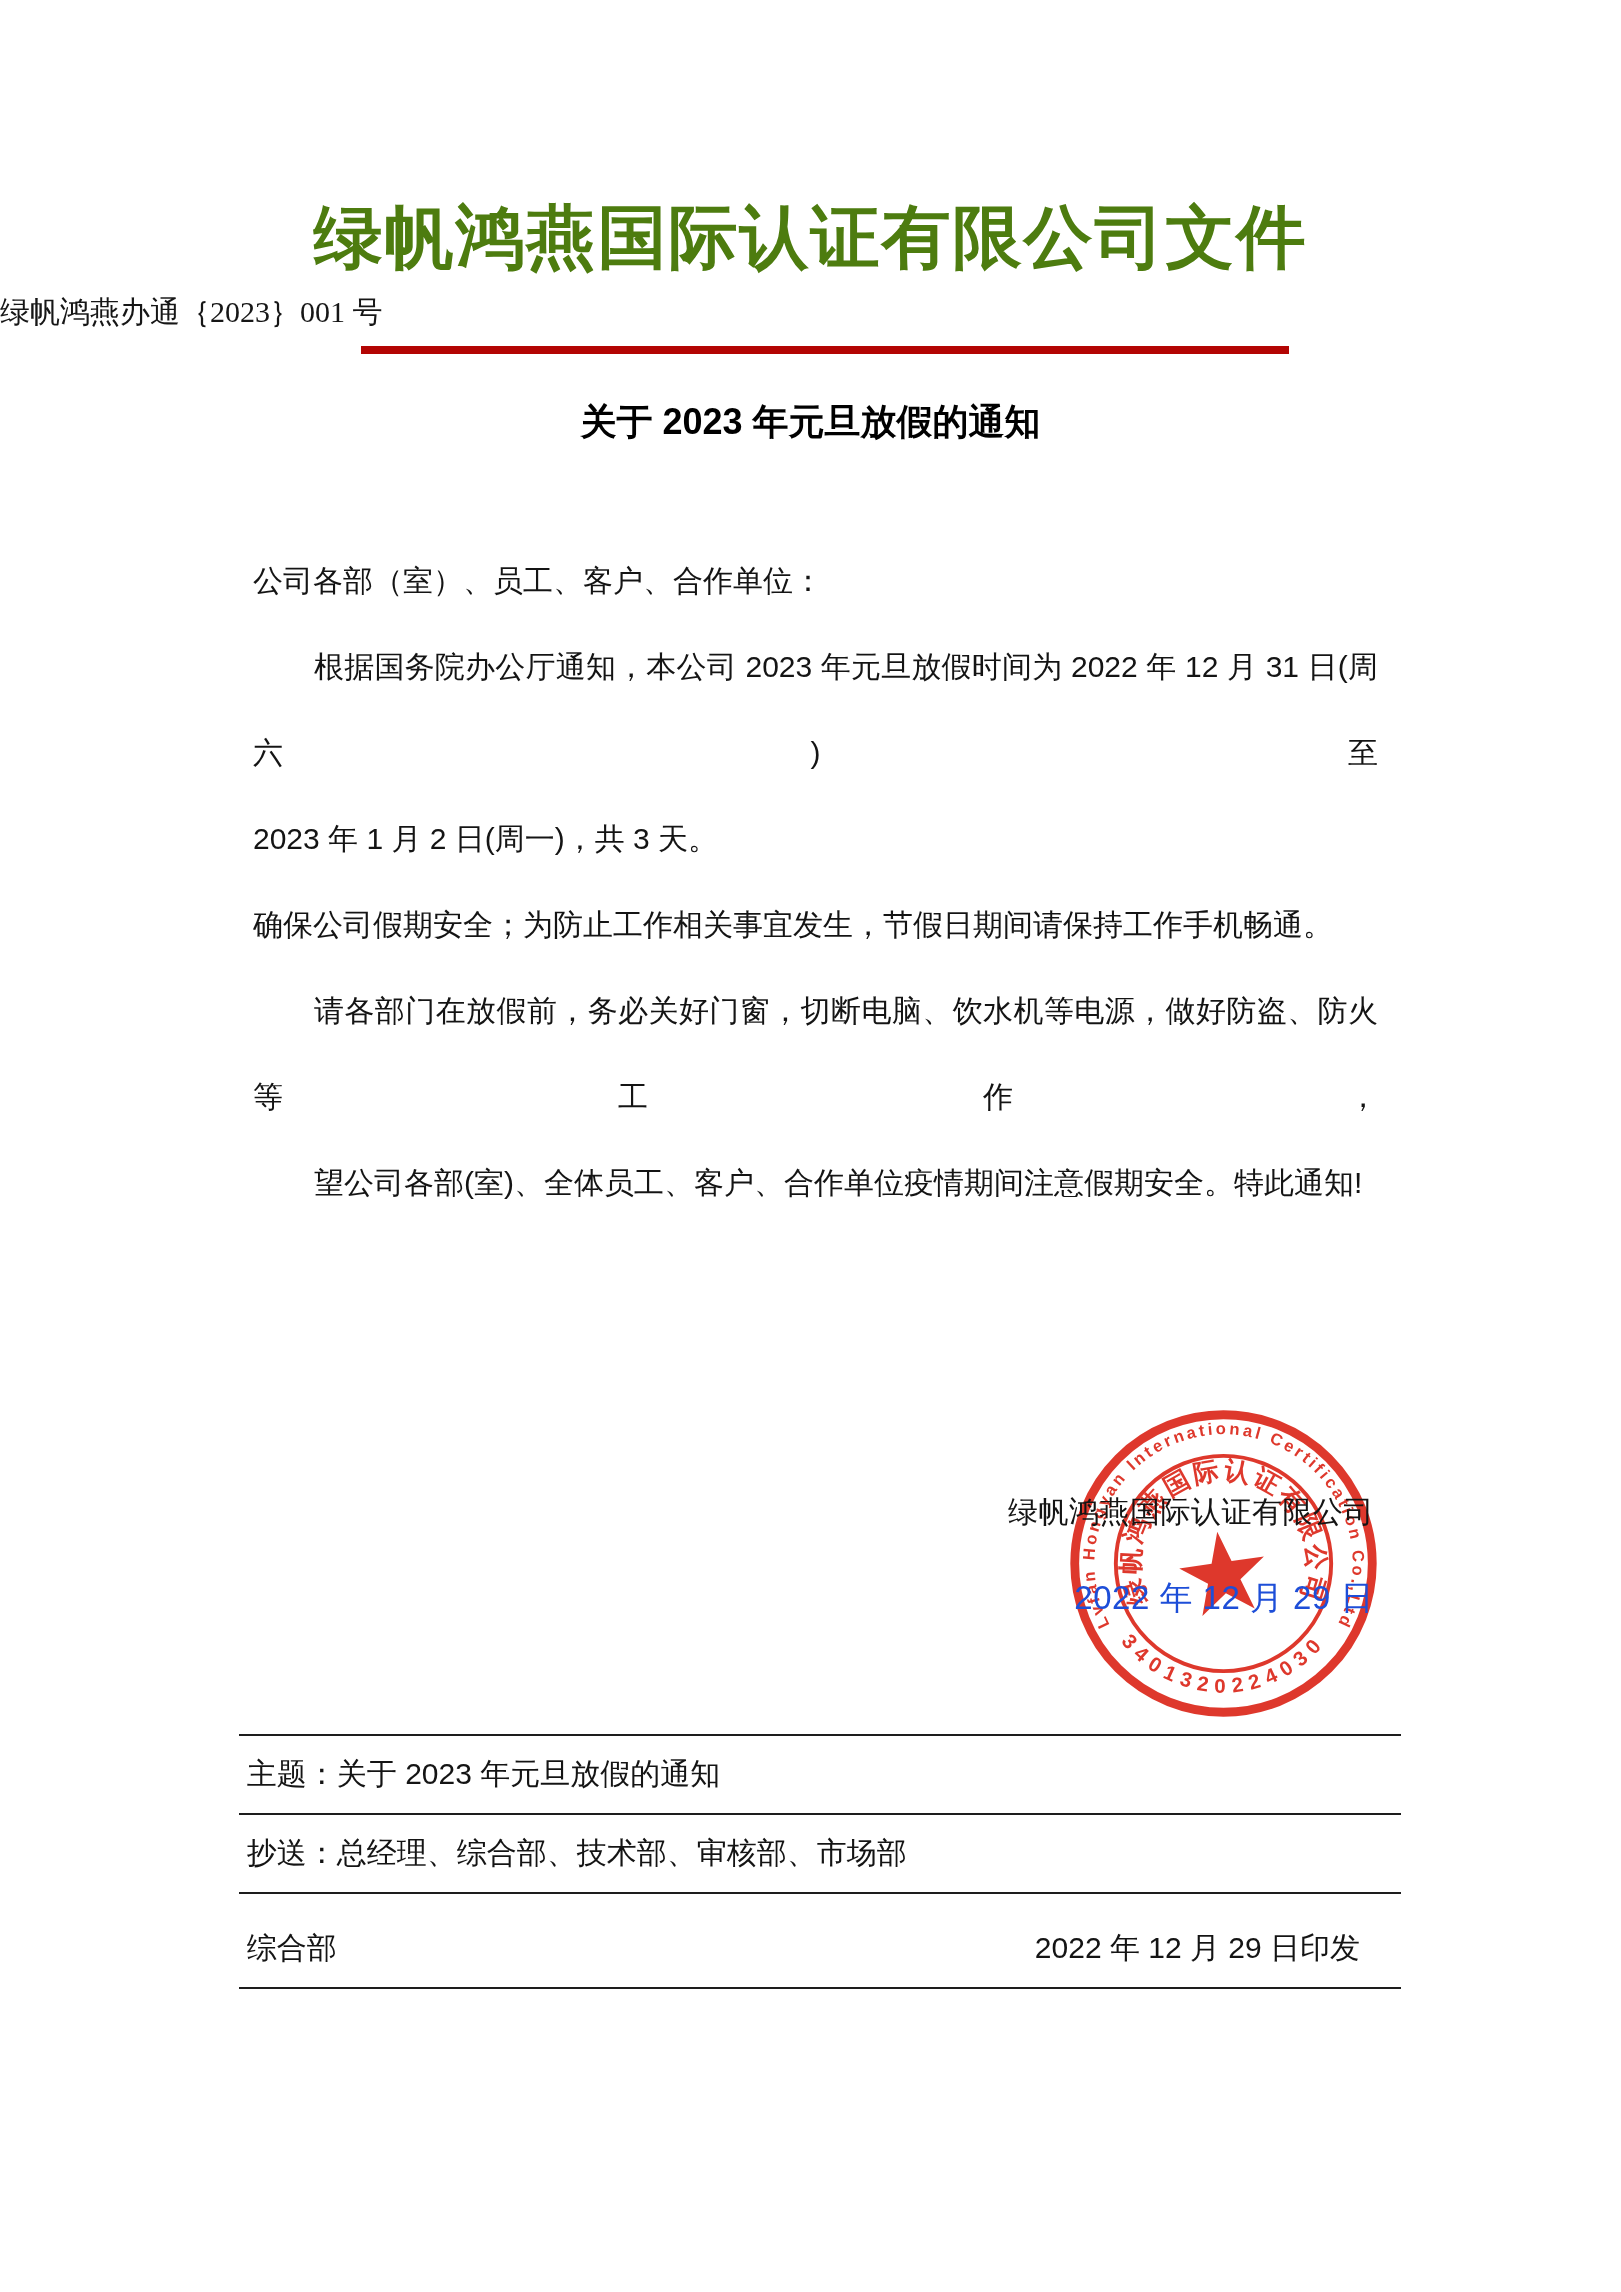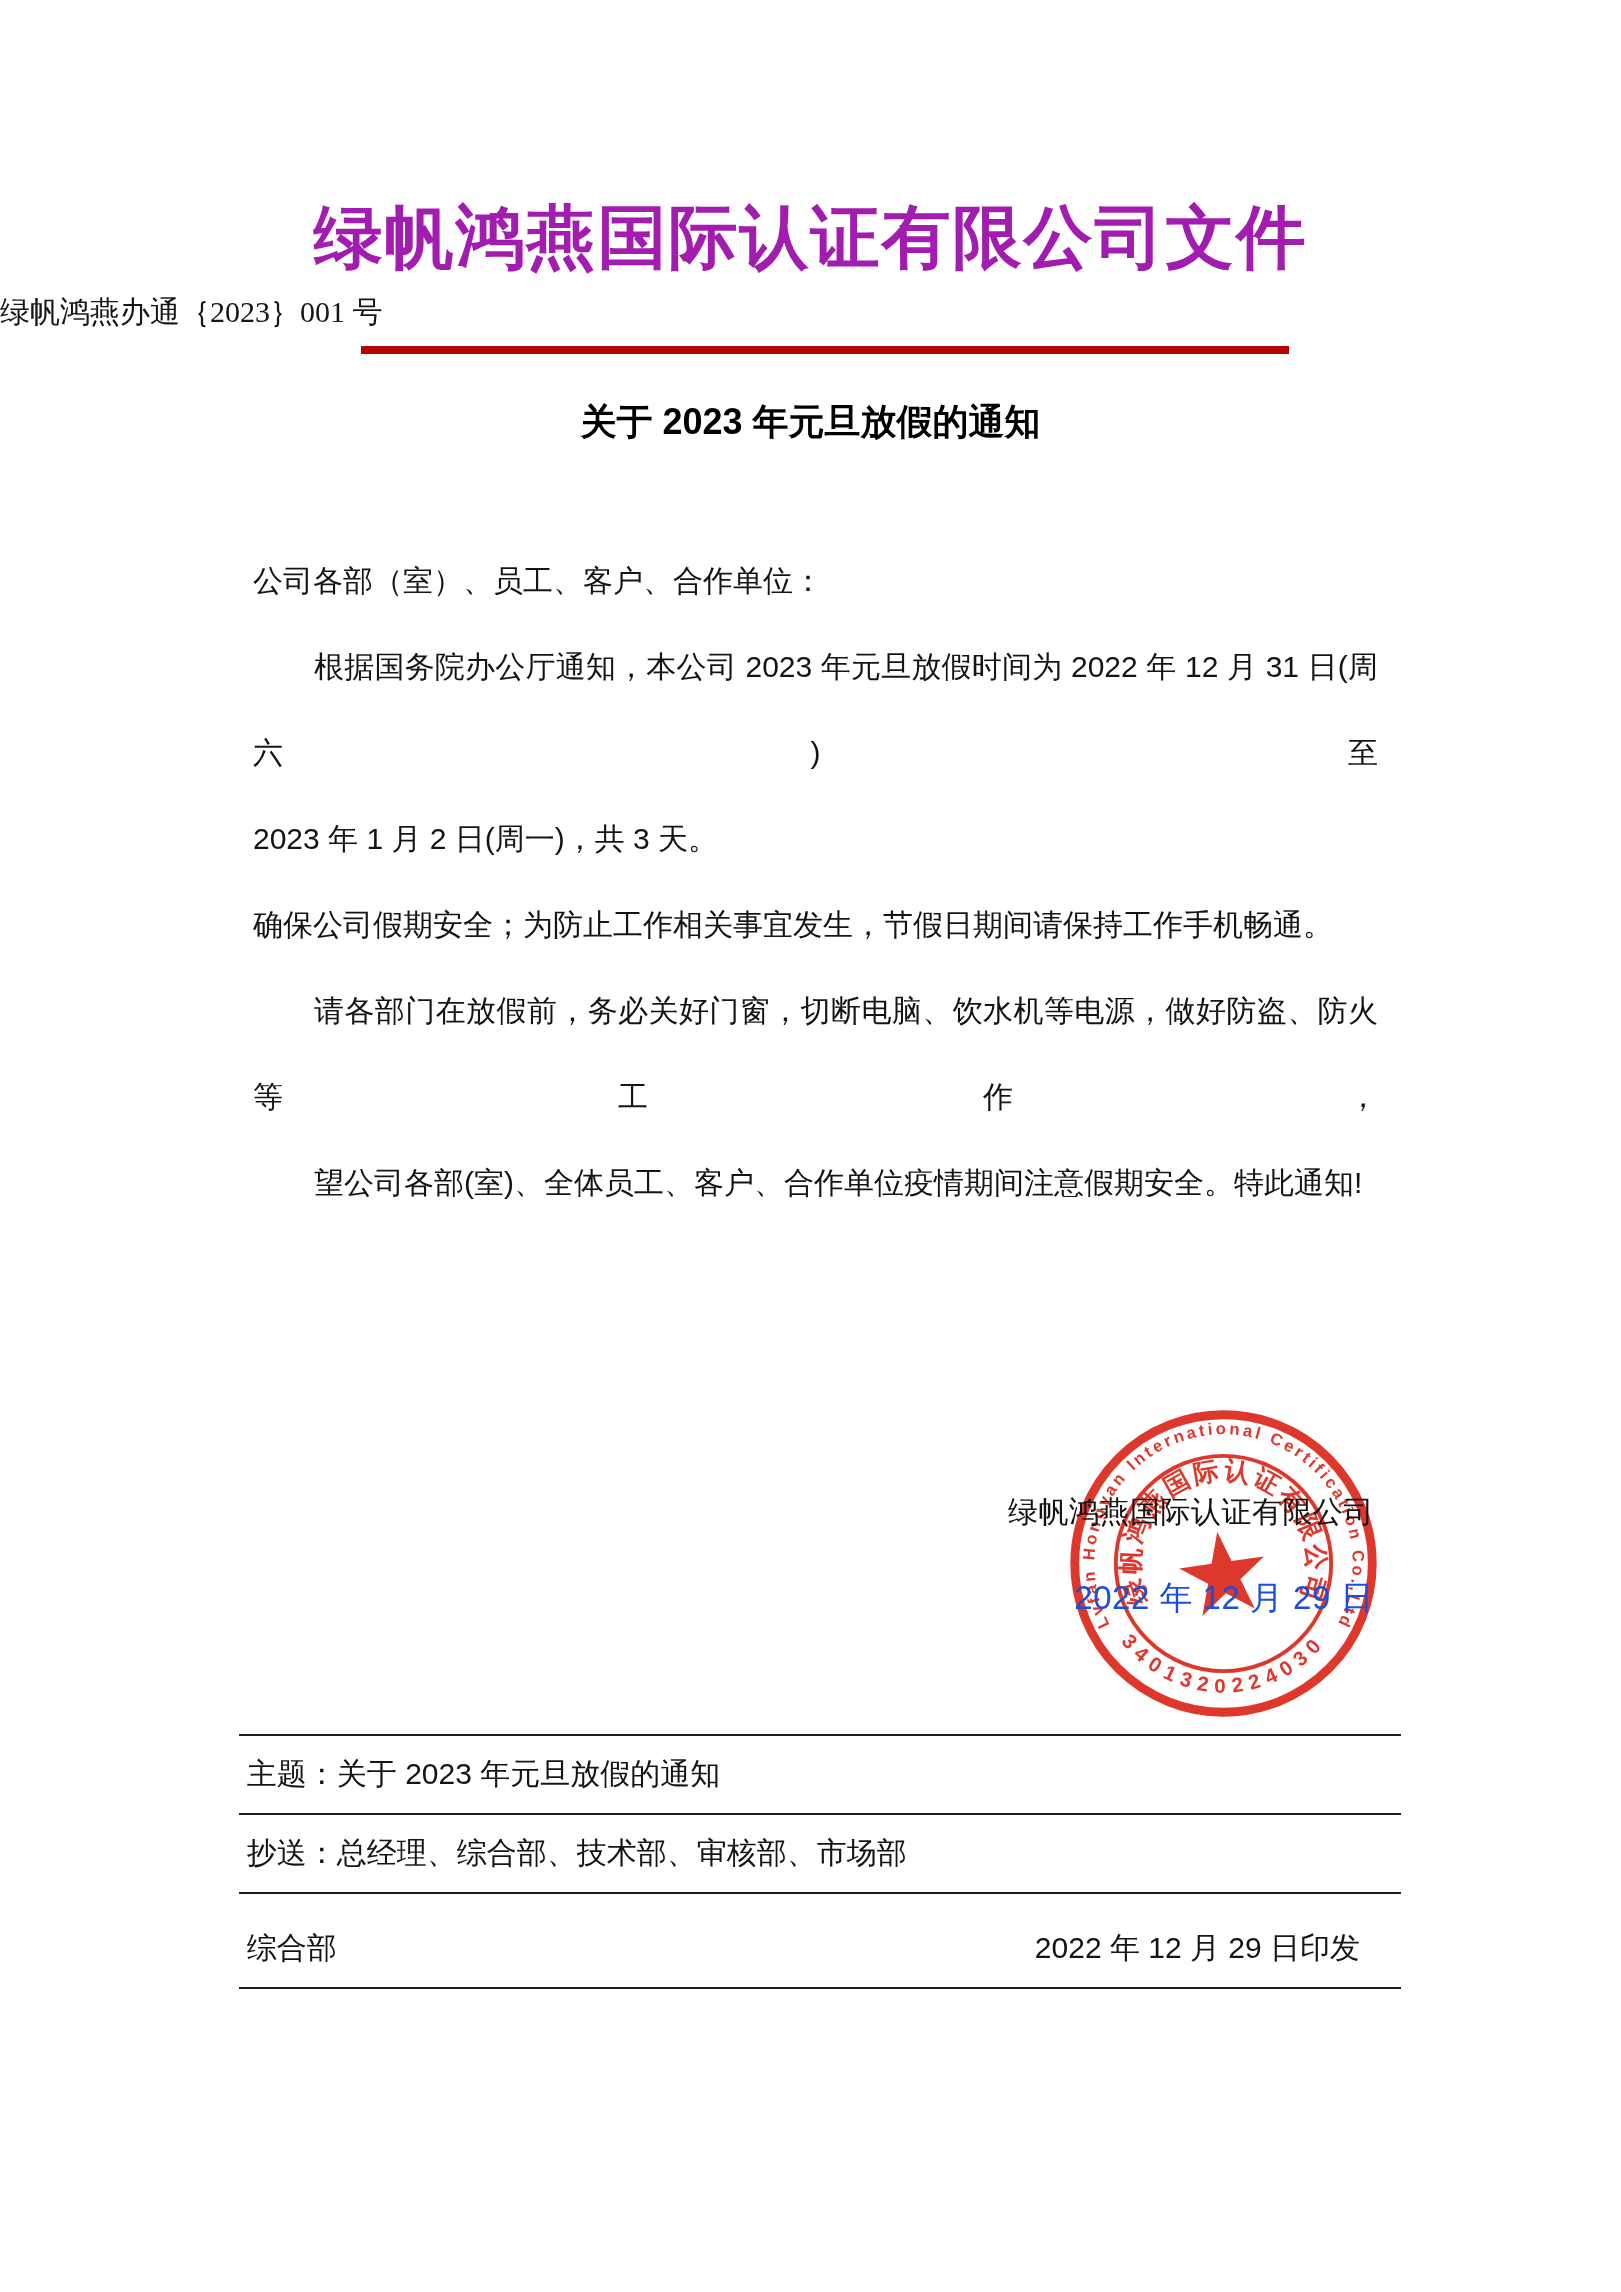--- a/index.html
+++ b/index.html
@@ -13,21 +13,21 @@
     color:#111111;
   }
   
   .org-title{
     position:absolute;left:0;top:201px;width:100%;
     text-align:center;
     font-family:"Liberation Serif", serif;
     font-weight:bold;
     font-size:69px;line-height:74px;
     letter-spacing:2px;
-    color:#a21caf;
+    color:#4d7c0f;
   }
   .doc-number{
     position:absolute;left:0;top:290px;width:100%;
     text-align:left;
     font-family:"Liberation Serif", serif;
     font-size:30px;line-height:43px;
     color:#161616;
   }
   .red-divider{
     position:absolute;left:361px;top:346px;

